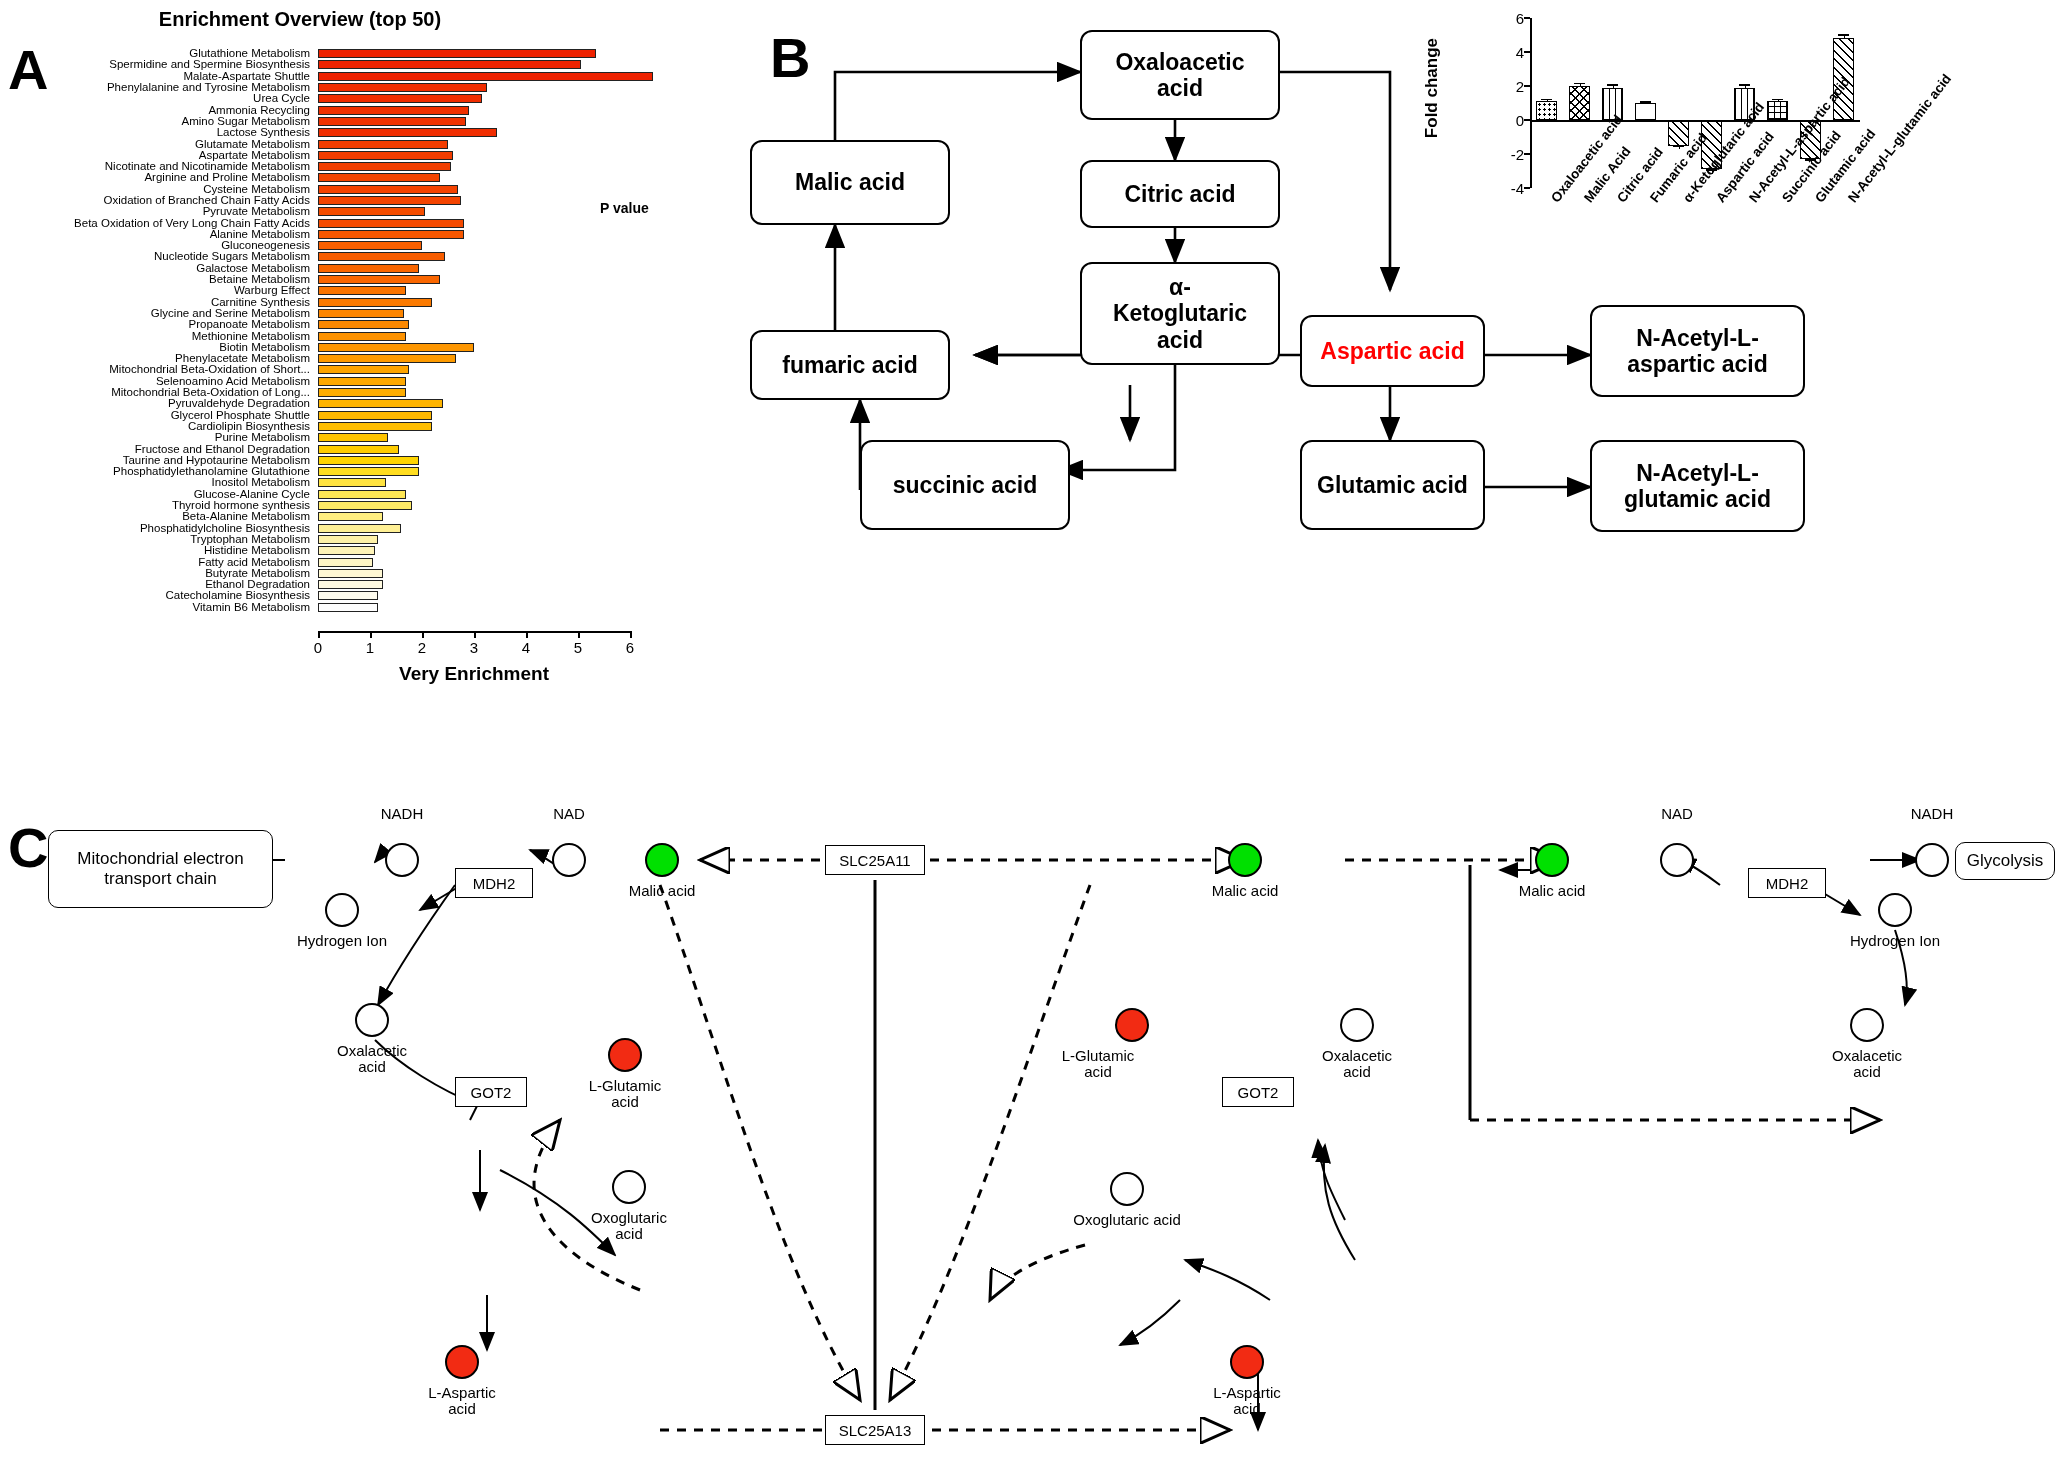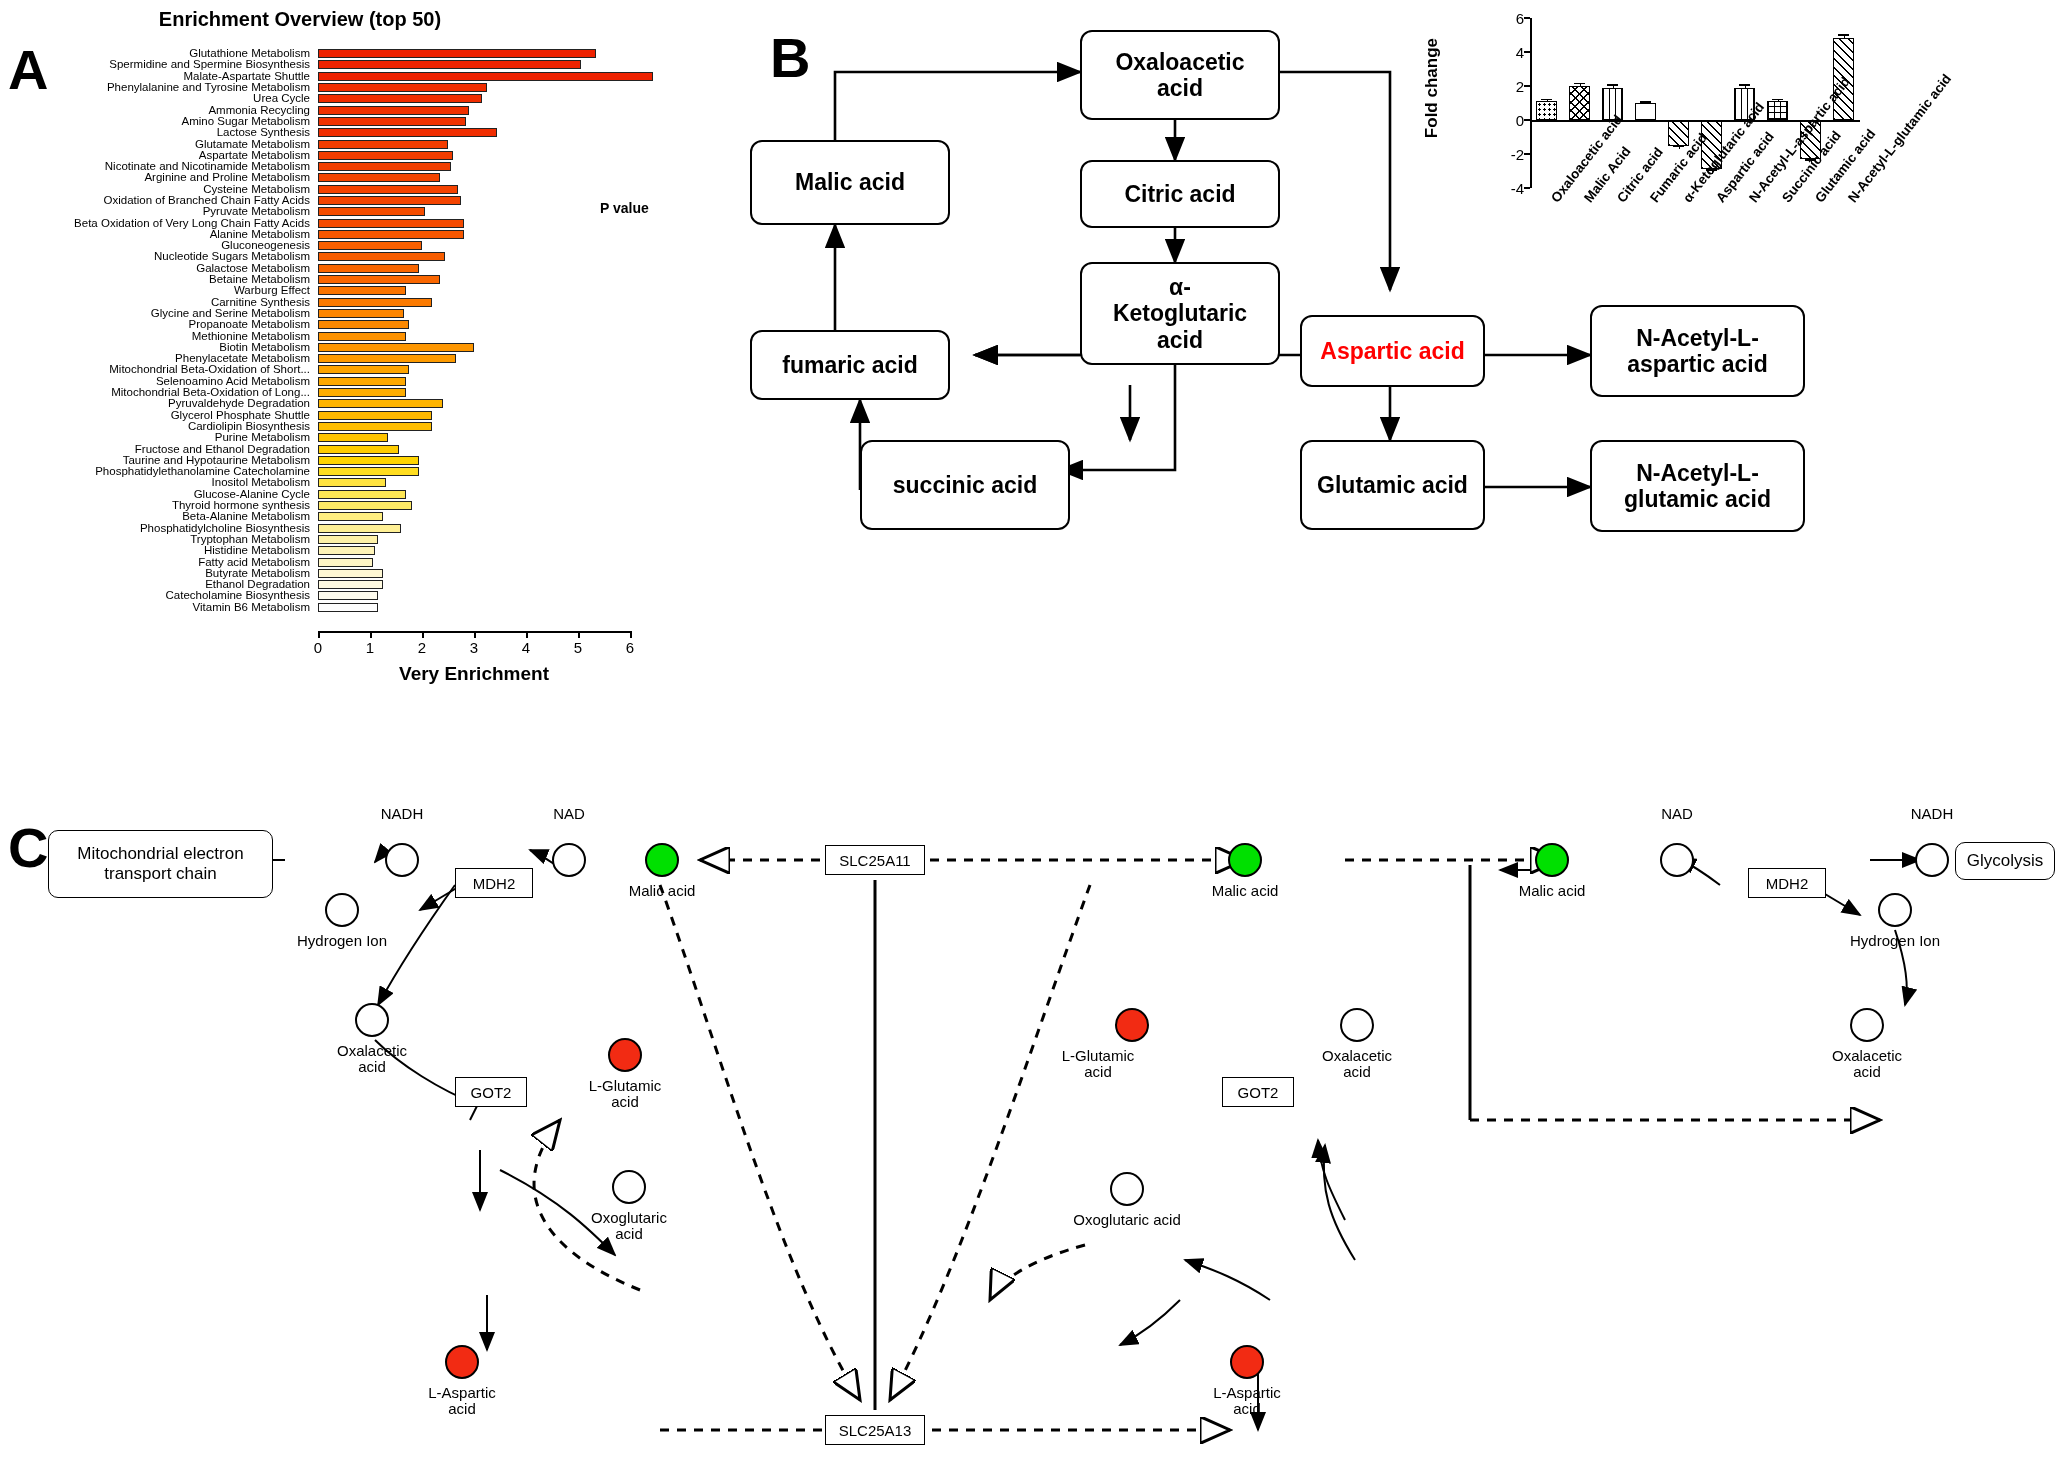--- a/index.html
+++ b/index.html
@@ -285,21 +285,21 @@
           <div class="bar-fill" style="width: 100%; background: rgb(254, 204, 0);"></div>
         </div>
       </div>
       <div class="bar-row">
         <div class="bar-label">Taurine and Hypotaurine Metabolism</div>
         <div class="bar-track" style="width: 101.4px;">
           <div class="bar-fill" style="width: 100%; background: rgb(254, 212, 0);"></div>
         </div>
       </div>
       <div class="bar-row">
-        <div class="bar-label">Phosphatidylethanolamine Catecholamine</div>
+        <div class="bar-label">Phosphatidylethanolamine Glutathione</div>
         <div class="bar-track" style="width: 101.4px;">
           <div class="bar-fill" style="width: 100%; background: rgb(255, 221, 32);"></div>
         </div>
       </div>
       <div class="bar-row">
         <div class="bar-label">Inositol Metabolism</div>
         <div class="bar-track" style="width: 67.6px;">
           <div class="bar-fill" style="width: 100%; background: rgb(255, 227, 64);"></div>
         </div>
       </div>
@@ -583,21 +583,21 @@
       <path d="M1345,70 L1560,70"></path>
       <path d="M1470,330 L1880,330"></path>
       <path d="M660,640 L1230,640"></path>
       <path d="M660,95 C720,260 780,480 860,610"></path>
       <path d="M1090,95 C1030,260 960,480 890,610"></path>
       <path d="M640,500 C540,460 505,400 560,330"></path>
       <path d="M1085,455 C1030,470 1000,490 990,510"></path>
     </g>
   </svg>
 
-  <div class="cbox-round" style="left:48px;top:40px;width:225px;height:68px;">
+  <div class="cbox-round" style="left:48px;top:40px;width:225px;height:78px;">
     <span style="white-space:pre-line;">Mitochondrial electron
 transport chain</span>
   </div>
   <div class="cbox-round" style="left:1955px;top:52px;width:100px;height:38px;">
     <span>Glycolysis</span>
   </div>
   <div class="cbox" style="left:455px;top:78px;width:78px;height:30px;">
     <span>MDH2</span>
   </div>
   <div class="cbox" style="left:1748px;top:78px;width:78px;height:30px;">

